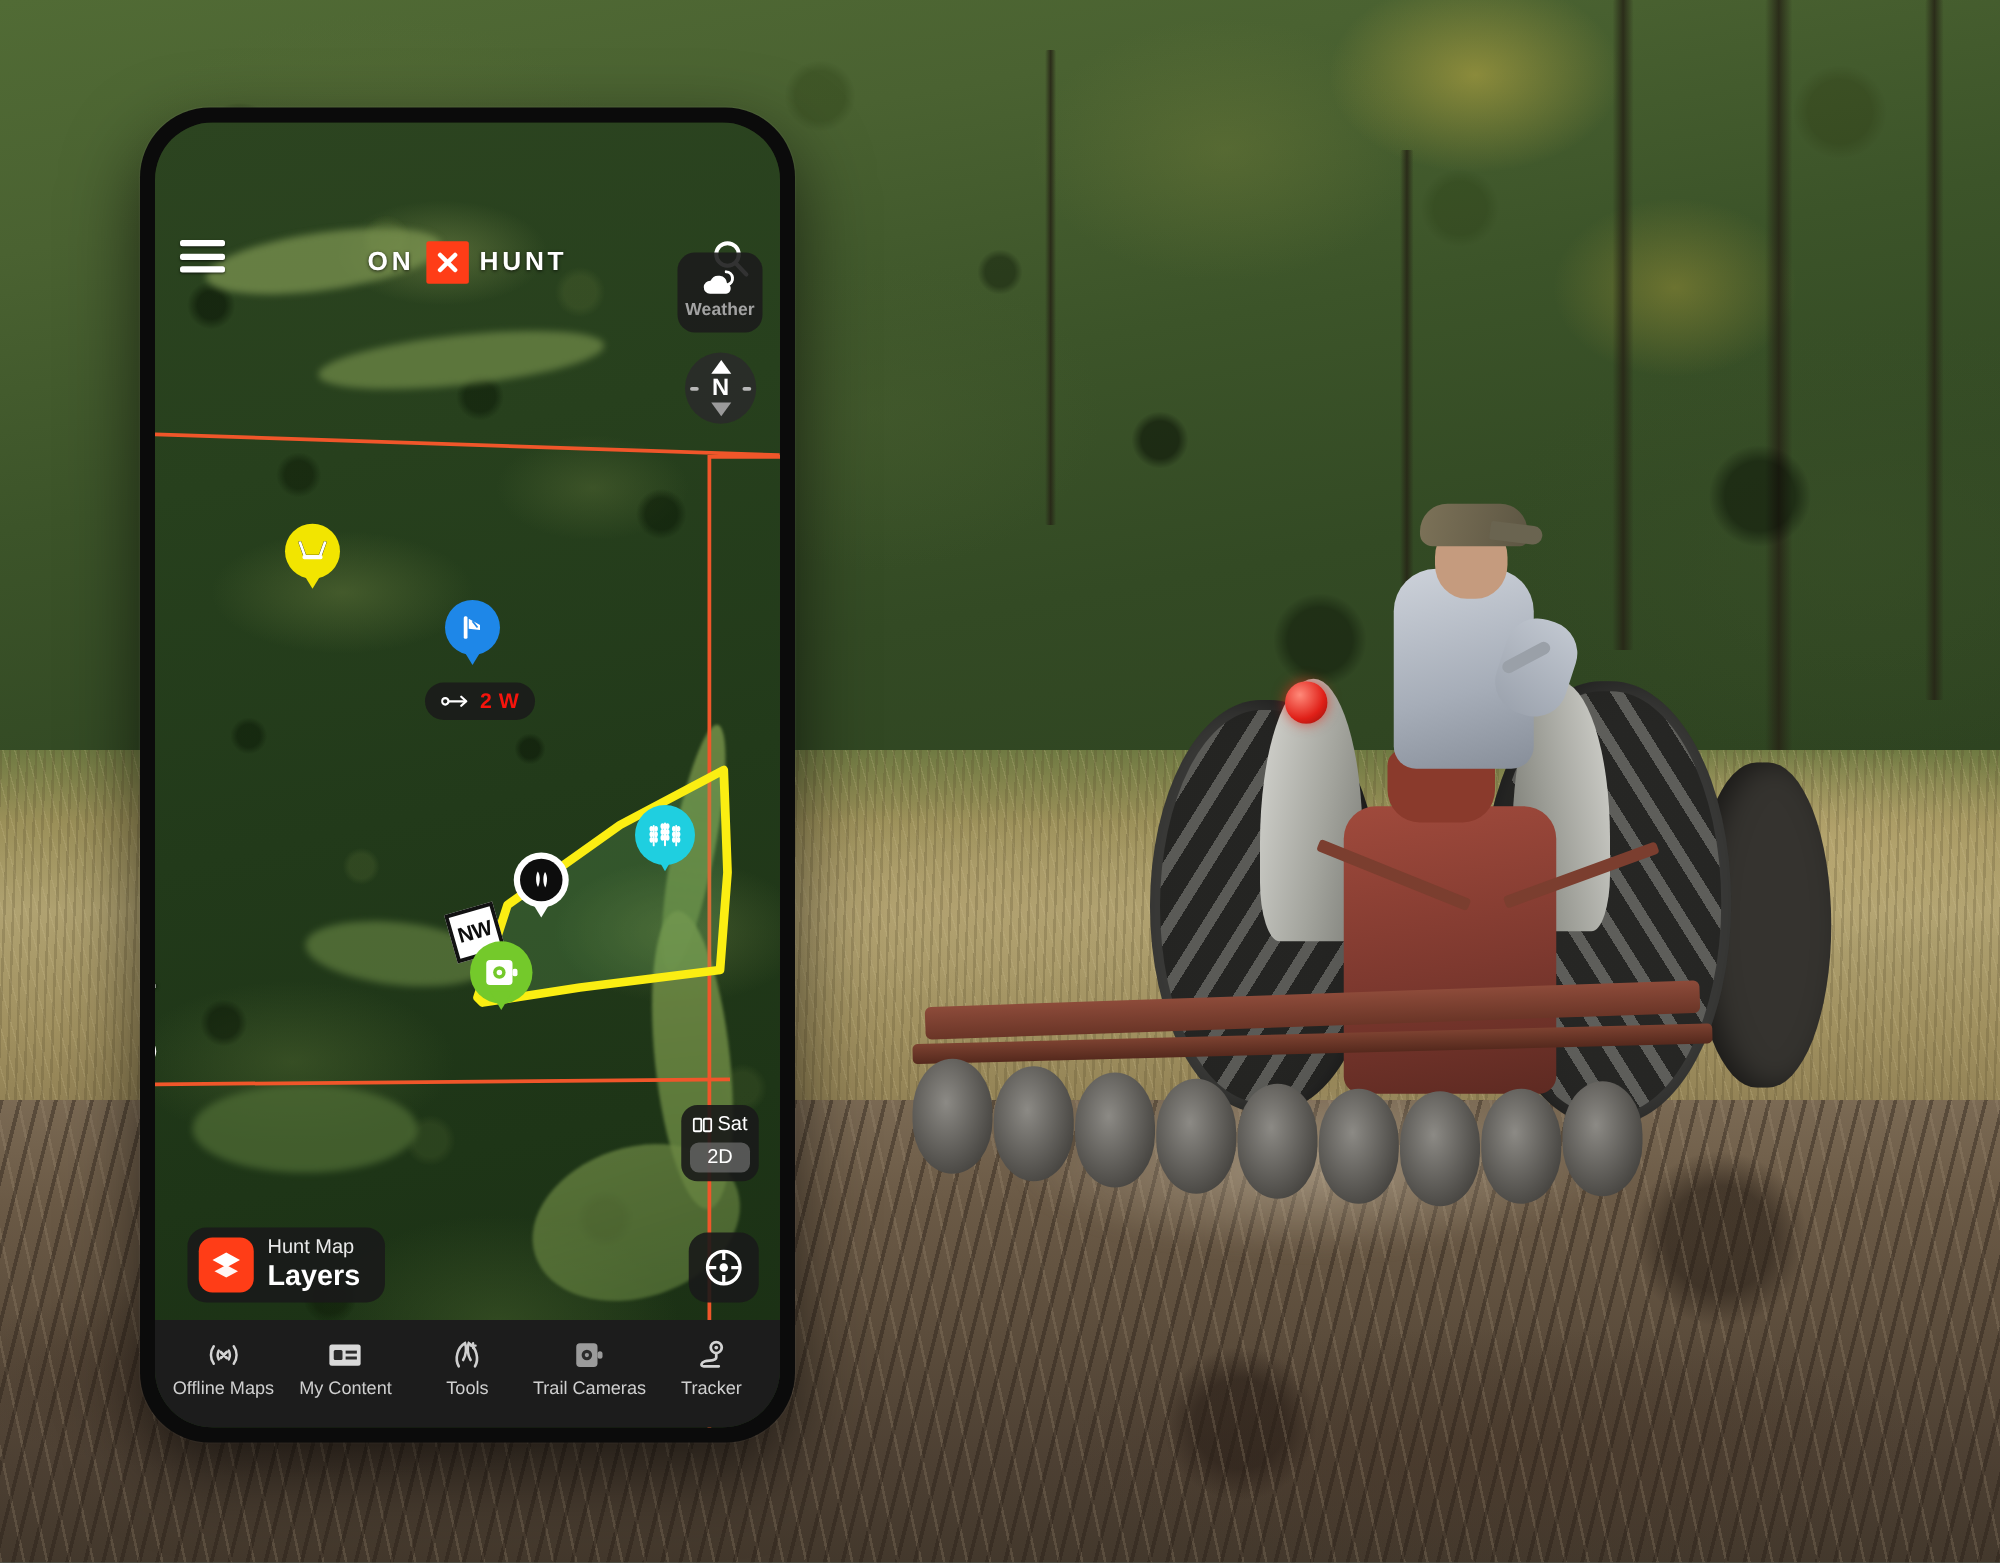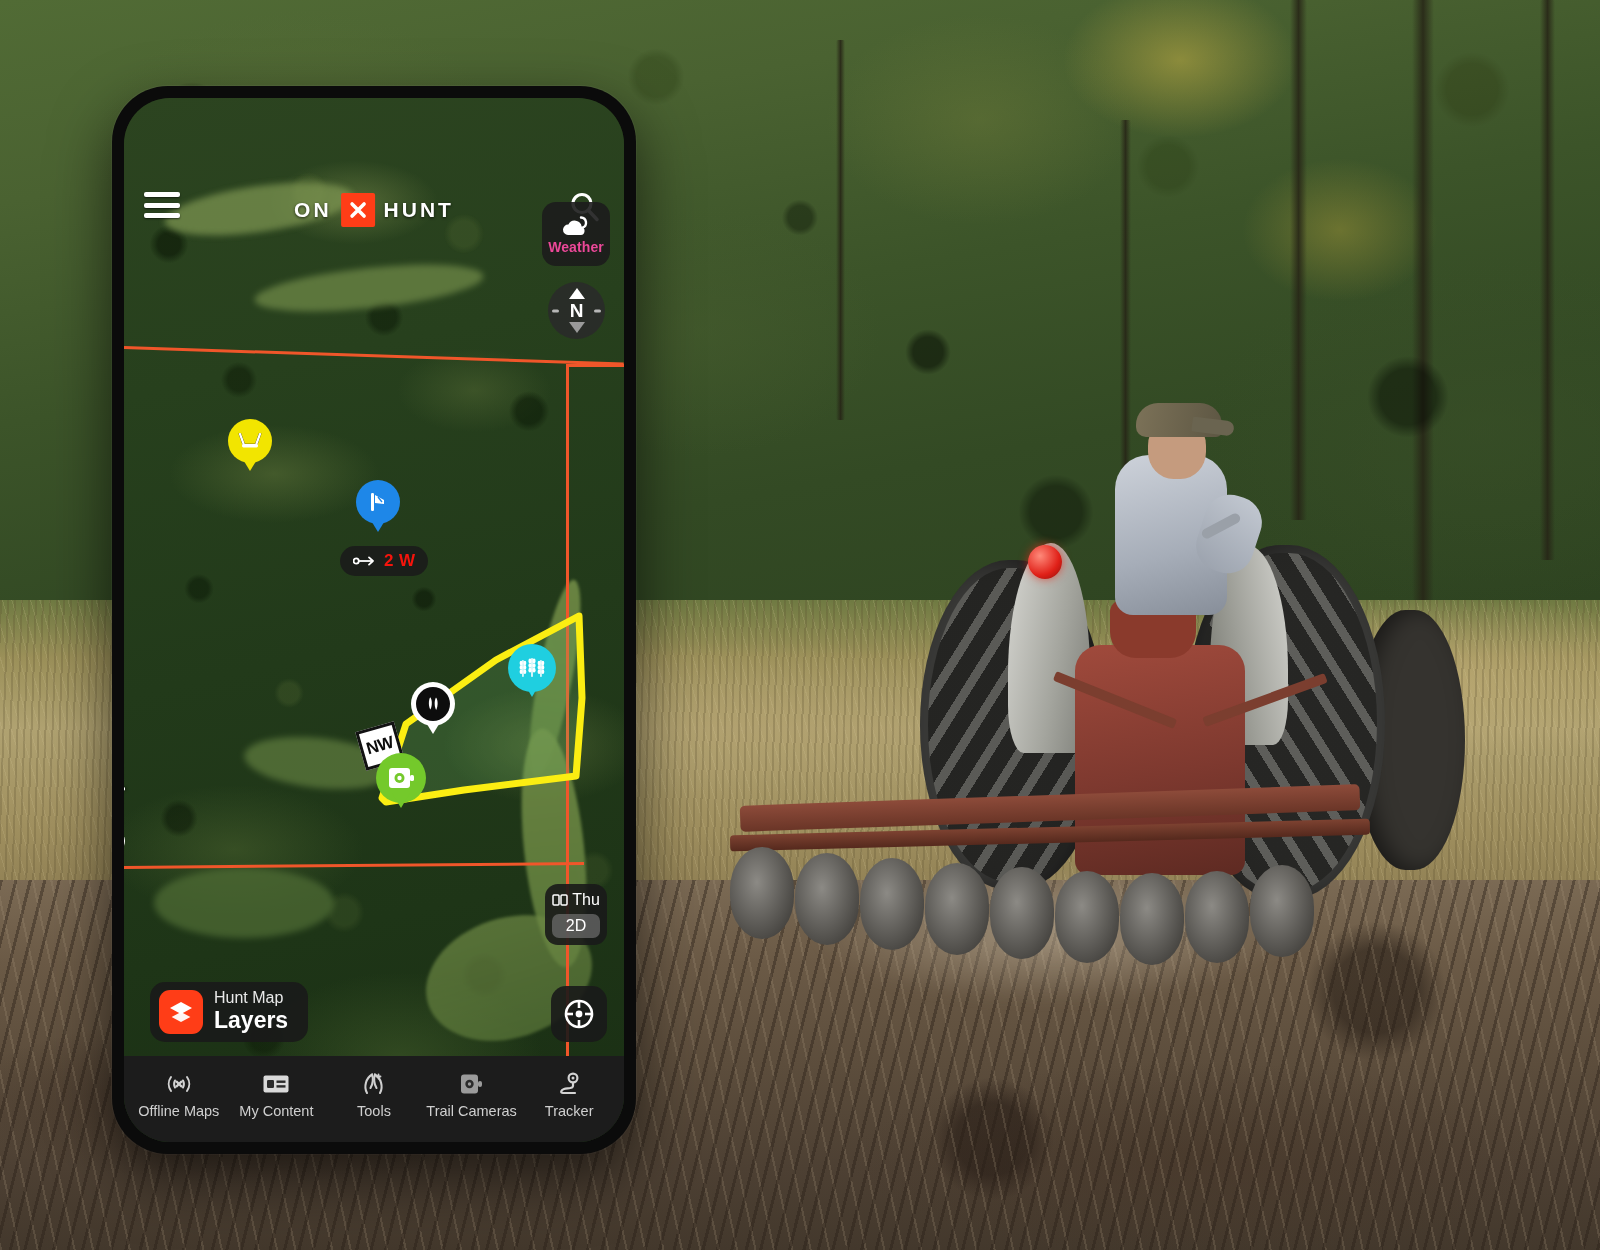--- a/index.html
+++ b/index.html
@@ -192,21 +192,21 @@
   #scalebox .lbl{font-size:21px;font-weight:500;letter-spacing:.2px;}
   #scalebar{position:relative;width:198px;height:11px;margin:2px 0 1px;}
   #scalebar .hline{position:absolute;left:0;right:0;bottom:0;height:4px;background:#fff;border-radius:1px;}
   #scalebar .cap{position:absolute;right:0;bottom:0;width:4px;height:11px;background:#fff;}
   #elev{font-size:20px;font-weight:400;letter-spacing:.2px;}
 
   
   #weather{position:absolute;right:14px;top:104px;width:68px;height:64px;border-radius:14px;
     background:rgba(28,28,28,.9);display:flex;flex-direction:column;align-items:center;justify-content:center;gap:1px;cursor:pointer;}
   #weather .cicon{width:34px;height:24px;position:relative;}
-  #weather .lbl{color:#ec4899;font-size:14px;font-weight:bold;letter-spacing:.1px;}
+  #weather .lbl{color:#a3a3a3;font-size:14px;font-weight:bold;letter-spacing:.1px;}
 
   
   #compass{position:absolute;right:19px;top:184px;width:57px;height:57px;border-radius:50%;
     background:rgba(42,42,42,.88);display:flex;align-items:center;justify-content:center;cursor:pointer;}
   #compass .n{color:#fff;font-size:19px;font-weight:bold;line-height:1;}
   #compass .up,#compass .dn{position:absolute;left:50%;transform:translateX(-50%);width:0;height:0;border-left:8px solid transparent;border-right:8px solid transparent;}
   #compass .up{top:6px;border-bottom:11px solid #fff;}
   #compass .dn{bottom:6px;border-top:11px solid #9a9a9a;}
   #compass .dashl,#compass .dashr{position:absolute;top:50%;transform:translateY(-50%);width:7px;height:3px;background:#b7b7b7;border-radius:2px;}
   #compass .dashl{left:4px;} #compass .dashr{right:4px;}
@@ -477,21 +477,21 @@
     <div class="n">N</div>
     <div class="dn"></div>
   </div>
 
   <div id="satbox">
     <div class="r1">
       <svg width="16" height="14" viewBox="0 0 16 14">
         <rect x="1" y="2" width="6" height="10" rx="1" fill="none" stroke="#fff" stroke-width="1.5"></rect>
         <rect x="9" y="2" width="6" height="10" rx="1" fill="none" stroke="#fff" stroke-width="1.5"></rect>
       </svg>
-      <span>Thu</span>
+      <span>Sat</span>
     </div>
     <div class="d2">2D</div>
   </div>
 
   <div id="gps">
     <svg width="34" height="34" viewBox="0 0 34 34">
       <circle cx="17" cy="17" r="13" fill="none" stroke="#fff" stroke-width="2.6"></circle>
       <circle cx="17" cy="17" r="3.4" fill="#fff"></circle>
       <line x1="17" y1="4" x2="17" y2="11" stroke="#fff" stroke-width="2.6"></line>
       <line x1="17" y1="23" x2="17" y2="30" stroke="#fff" stroke-width="2.6"></line>

